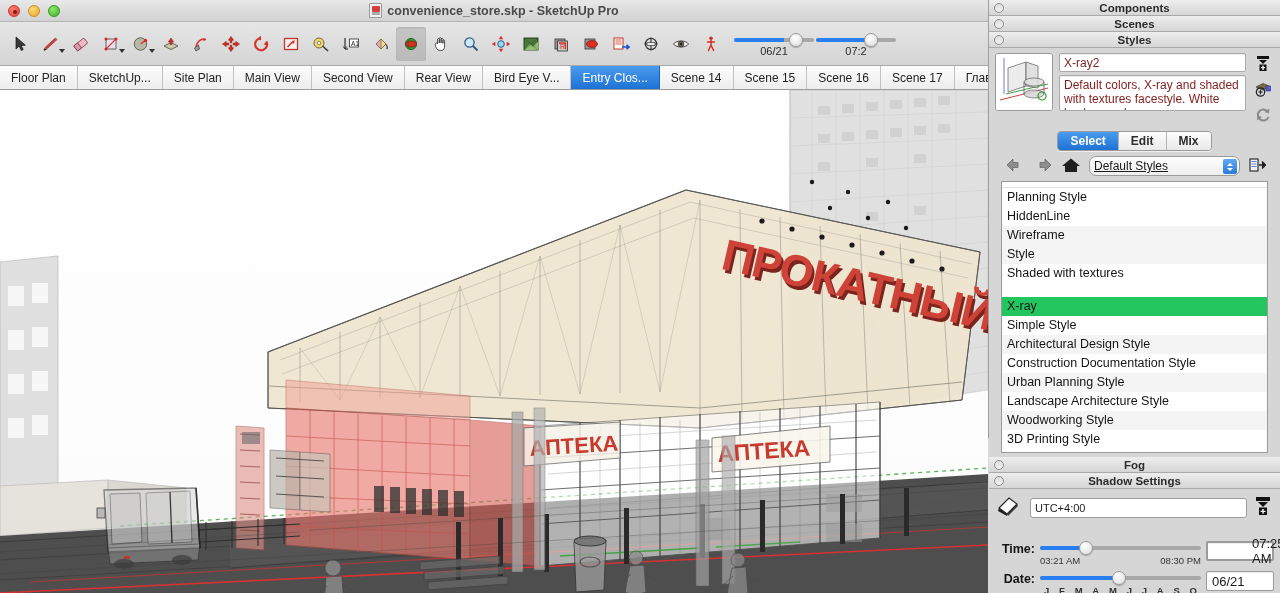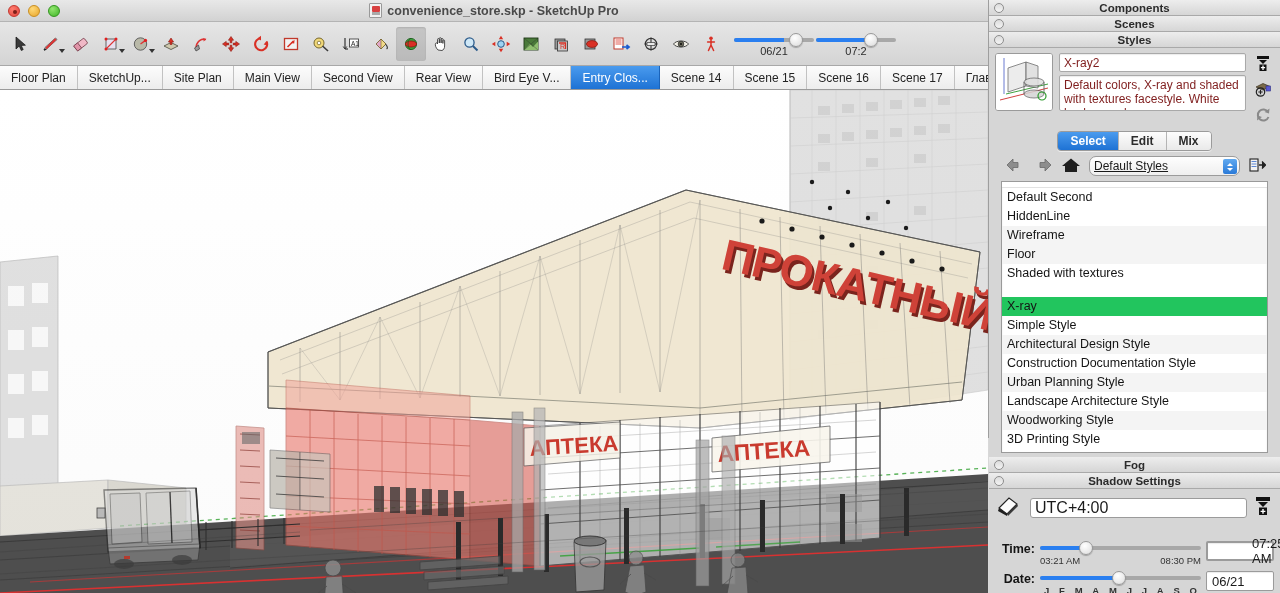--- a/index.html
+++ b/index.html
@@ -191,21 +191,21 @@
   }
   .slrow.alt { background:#f4f4f4; }
   .slrow.sel { background:#22c55e;margin-top:14px; }
 
   
   .shadow-body { background:#d6d6d6; padding:5px 6px; }
   .sh-top { display:flex; align-items:center; gap:5px; }
   .sh-dd {
     flex:1; height:20px; background:#fff; border:1px solid #9b9b9b;
     border-radius:3px; display:flex; align-items:center; padding:0 4px;
-    font-size:16px; position:relative;
+    font-size:11px; position:relative;
   }
   .sh-rows { margin-top:20px; }
   .sh-row { display:flex; align-items:flex-start; gap:5px; margin-bottom:4px; }
   .sh-lbl { width:40px; text-align:right; font-size:12.5px; font-weight:bold;
     color:#141414; padding-top:1px; flex:0 0 40px; }
   .sh-sl { flex:1; position:relative; height:26px; }
   .sh-track { position:absolute; top:5px; left:0; right:0; height:4px;
     background:#a8a8a8; border-radius:2px; overflow:hidden; }
   .sh-track .fill { position:absolute; left:0; top:0; height:4px; background:#2a7ff0; }
   .sh-knob { position:absolute; top:0px; width:14px; height:14px; border-radius:50%;
@@ -920,24 +920,24 @@
           <svg width="18" height="16" viewBox="0 0 18 16">
               <rect x="2" y="2" width="8" height="12" fill="#f2f2f2" stroke="#222" stroke-width="1.1"></rect>
               <path d="M3.5 4.5 L8.5 4.5 M3.5 7 L8.5 7 M3.5 9.5 L8.5 9.5" stroke="#4a7ad0" stroke-width="0.9"></path>
               <path d="M11 8 L17 8 M14 4.5 L17.5 8 L14 11.5" fill="#222" stroke="#222" stroke-width="1.3"></path>
             </svg>
         </div>
       </div>
 
       <div class="stylelist">
         <div class="head-pad"></div>
-        <div class="slrow">Default Second</div>
+        <div class="slrow">Planning Style</div>
         <div class="slrow">HiddenLine</div>
         <div class="slrow alt">Wireframe</div>
-        <div class="slrow alt">Floor</div>
+        <div class="slrow alt">Style</div>
         <div class="slrow">Shaded with textures</div>
         <div class="slrow sel">X-ray</div>
         <div class="slrow">Simple Style</div>
         <div class="slrow alt">Architectural Design Style</div>
         <div class="slrow">Construction Documentation Style</div>
         <div class="slrow alt">Urban Planning Style</div>
         <div class="slrow">Landscape Architecture Style</div>
         <div class="slrow alt">Woodworking Style</div>
         <div class="slrow">3D Printing Style</div>
       </div>

